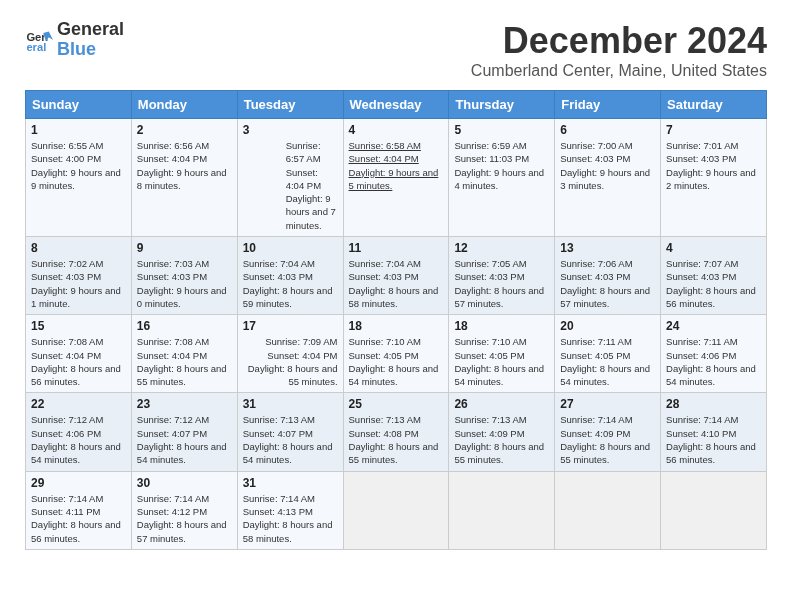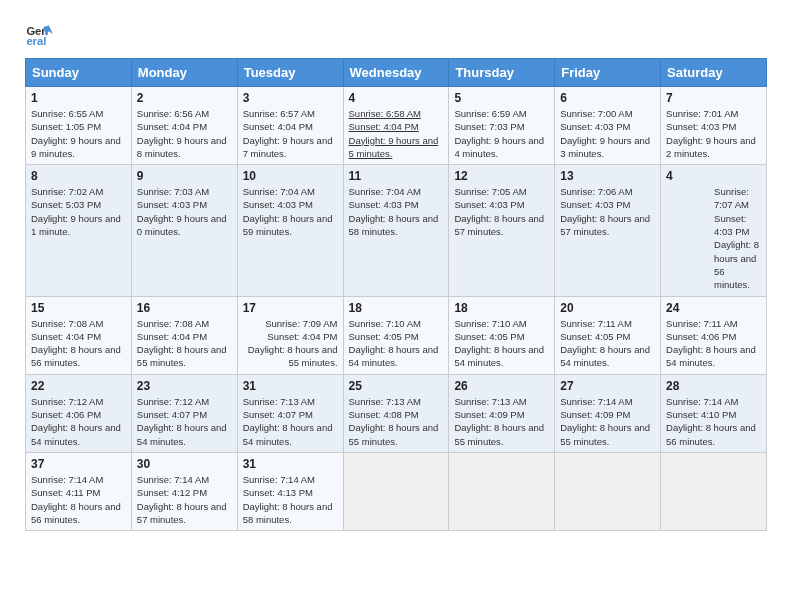--- a/index.html
+++ b/index.html
@@ -90,87 +90,93 @@
 </head>
 <body>
 
 <div class="header-section">
   <div class="logo">
     <svg class="logo-icon" viewBox="0 0 40 40">
       <text x="2" y="22" font-size="16" font-weight="bold" fill="#333">Gen</text>
       <text x="2" y="36" font-size="16" font-weight="bold" fill="#4a90d9">eral</text>
       <polygon points="34,8 40,20 34,16 30,22 26,10" fill="#4a90d9"></polygon>
     </svg>
+    <div class="logo-text">
+      <div>General</div>
+      <div style="color:#4a90d9">Blue</div>
+    </div>
   </div>
   <div class="title-section">
+    <div class="main-title">December 2024</div>
+    <div class="subtitle">Cumberland Center, Maine, United States</div>
   </div>
 </div>
 
 <table class="calendar">
   <thead>
     <tr id="header-row">
         <th>Sunday</th>
         <th>Monday</th>
         <th>Tuesday</th>
         <th>Wednesday</th>
         <th>Thursday</th>
         <th>Friday</th>
         <th>Saturday</th>
       </tr>
   </thead>
   <tbody id="calendar-body">
       <tr>
         <td>
           <span class="day-num">1</span>
           <div class="day-info" style="white-space: pre-line;">Sunrise: 6:55 AM
-Sunset: 1:05 PM
+Sunset: 4:00 PM
 Daylight: 9 hours and 9 minutes.</div>
         </td>
         <td>
           <span class="day-num">2</span>
           <div class="day-info" style="white-space: pre-line;">Sunrise: 6:56 AM
 Sunset: 4:04 PM
 Daylight: 9 hours and 8 minutes.</div>
         </td>
         <td>
           <span class="day-num">3</span>
-          <div class="day-info" style="white-space: pre-line;">Sunrise: 6:57 AM
+          <div class="day-info" style="white-space: pre-line; margin-left: 43px;">Sunrise: 6:57 AM
 Sunset: 4:04 PM
 Daylight: 9 hours and 7 minutes.</div>
         </td>
         <td>
           <span class="day-num">4</span>
           <div class="day-info" style="white-space: pre-line; text-decoration: underline;">Sunrise: 6:58 AM
 Sunset: 4:04 PM
 Daylight: 9 hours and 5 minutes.</div>
         </td>
         <td>
           <span class="day-num">5</span>
           <div class="day-info" style="white-space: pre-line;">Sunrise: 6:59 AM
-Sunset: 7:03 PM
+Sunset: 11:03 PM
 Daylight: 9 hours and 4 minutes.</div>
         </td>
         <td>
           <span class="day-num">6</span>
           <div class="day-info" style="white-space: pre-line;">Sunrise: 7:00 AM
 Sunset: 4:03 PM
 Daylight: 9 hours and 3 minutes.</div>
         </td>
         <td>
           <span class="day-num">7</span>
           <div class="day-info" style="white-space: pre-line;">Sunrise: 7:01 AM
 Sunset: 4:03 PM
 Daylight: 9 hours and 2 minutes.</div>
         </td>
       </tr>
       <tr>
         <td>
           <span class="day-num">8</span>
           <div class="day-info" style="white-space: pre-line;">Sunrise: 7:02 AM
-Sunset: 5:03 PM
+Sunset: 4:03 PM
 Daylight: 9 hours and 1 minute.</div>
         </td>
         <td>
           <span class="day-num">9</span>
           <div class="day-info" style="white-space: pre-line;">Sunrise: 7:03 AM
 Sunset: 4:03 PM
 Daylight: 9 hours and 0 minutes.</div>
         </td>
         <td>
           <span class="day-num">10</span>
@@ -191,21 +197,21 @@
 Daylight: 8 hours and 57 minutes.</div>
         </td>
         <td>
           <span class="day-num">13</span>
           <div class="day-info" style="white-space: pre-line;">Sunrise: 7:06 AM
 Sunset: 4:03 PM
 Daylight: 8 hours and 57 minutes.</div>
         </td>
         <td>
           <span class="day-num">4</span>
-          <div class="day-info" style="white-space: pre-line; margin-left: 48px;">Sunrise: 7:07 AM
+          <div class="day-info" style="white-space: pre-line;">Sunrise: 7:07 AM
 Sunset: 4:03 PM
 Daylight: 8 hours and 56 minutes.</div>
         </td>
       </tr>
       <tr>
         <td>
           <span class="day-num">15</span>
           <div class="day-info" style="white-space: pre-line;">Sunrise: 7:08 AM
 Sunset: 4:04 PM
 Daylight: 8 hours and 56 minutes.</div>
@@ -286,21 +292,21 @@
         </td>
         <td>
           <span class="day-num">28</span>
           <div class="day-info" style="white-space: pre-line;">Sunrise: 7:14 AM
 Sunset: 4:10 PM
 Daylight: 8 hours and 56 minutes.</div>
         </td>
       </tr>
       <tr>
         <td>
-          <span class="day-num">37</span>
+          <span class="day-num">29</span>
           <div class="day-info" style="white-space: pre-line;">Sunrise: 7:14 AM
 Sunset: 4:11 PM
 Daylight: 8 hours and 56 minutes.</div>
         </td>
         <td>
           <span class="day-num">30</span>
           <div class="day-info" style="white-space: pre-line;">Sunrise: 7:14 AM
 Sunset: 4:12 PM
 Daylight: 8 hours and 57 minutes.</div>
         </td>

